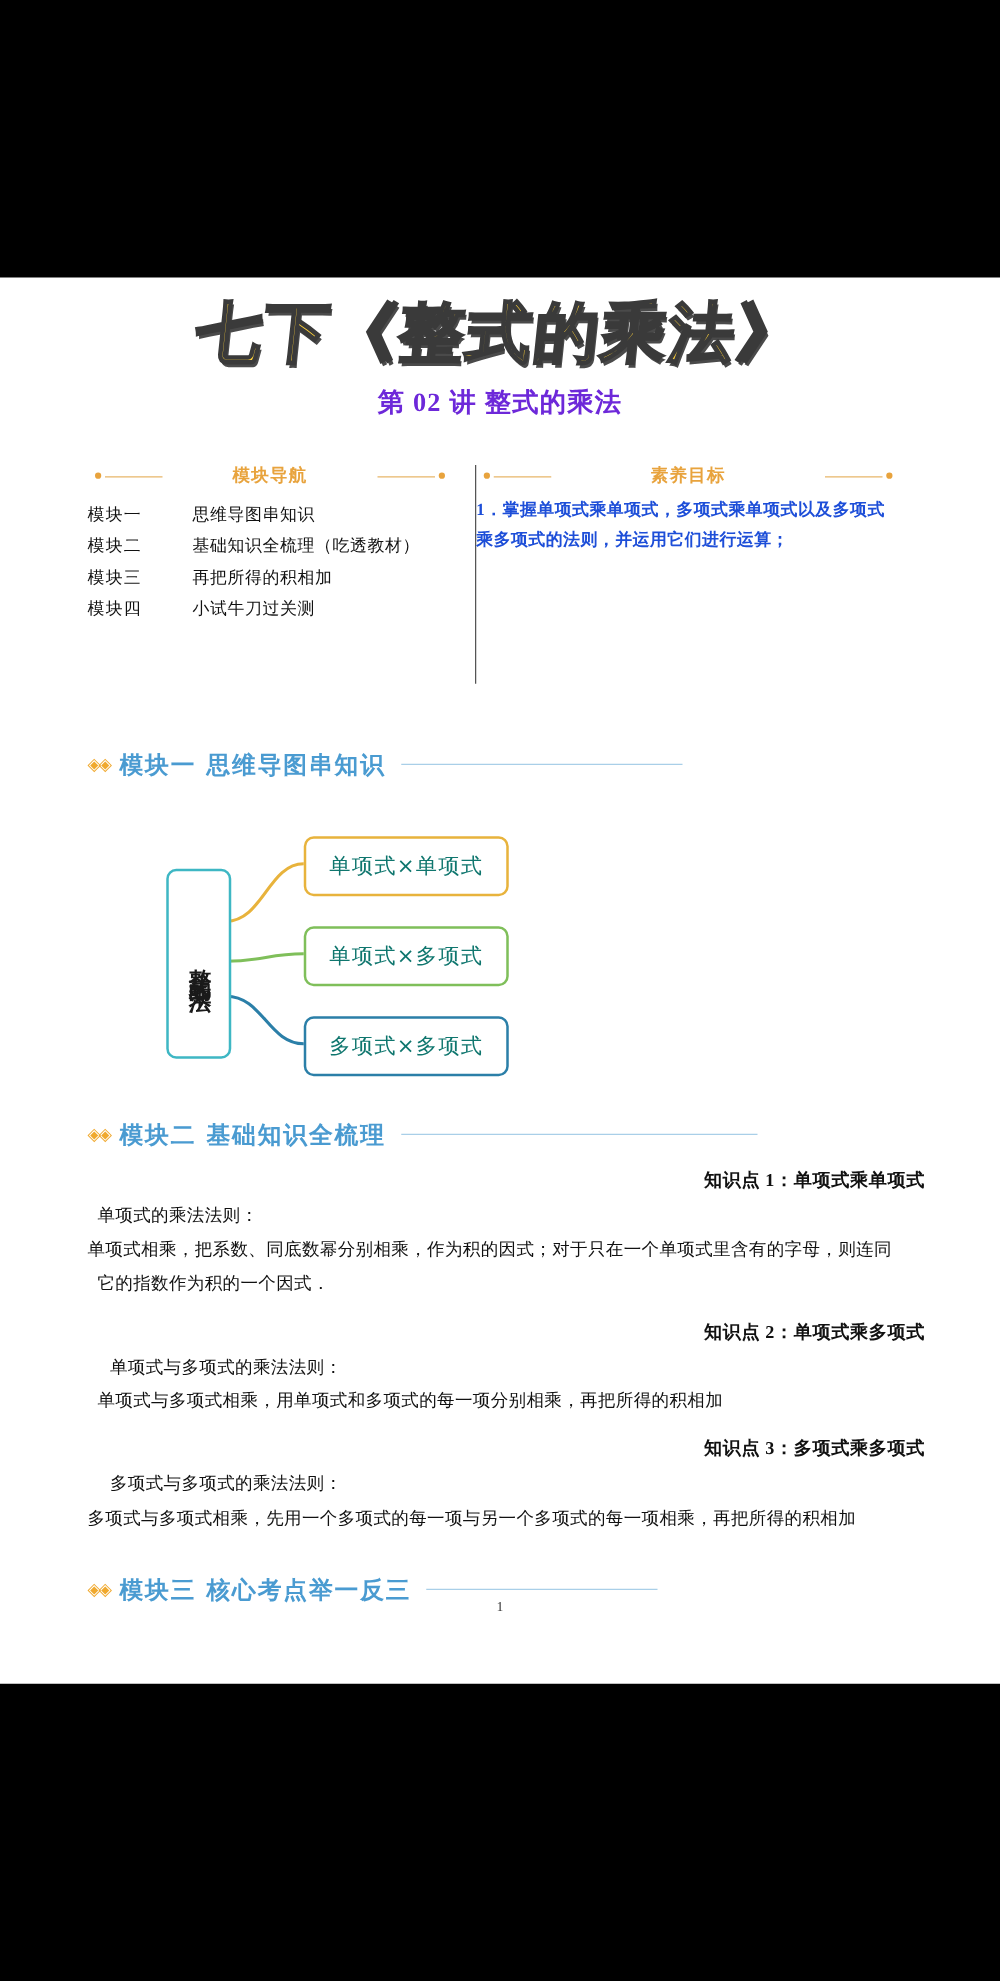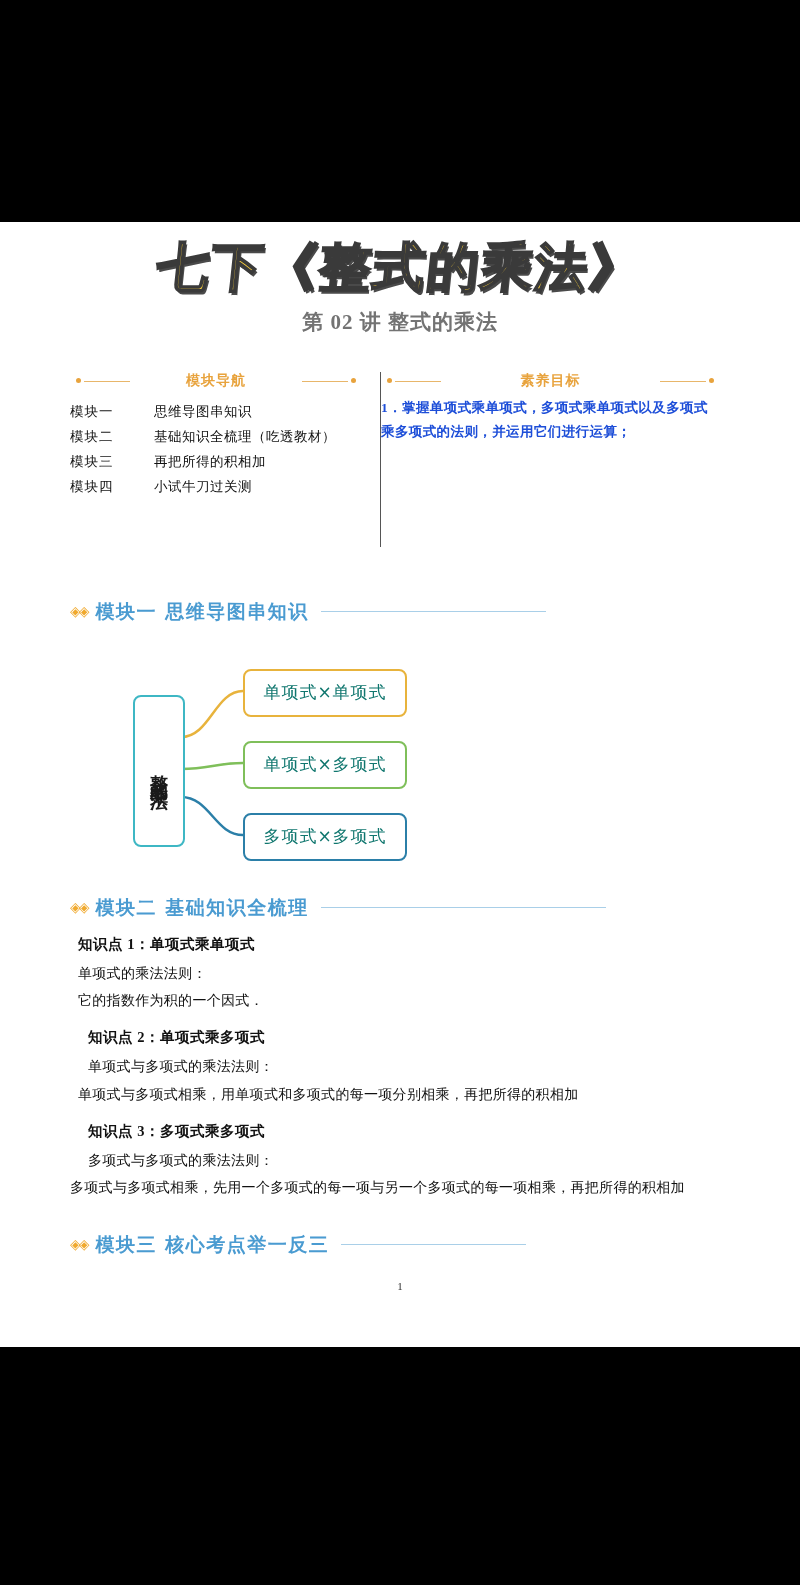--- a/index.html
+++ b/index.html
@@ -34,21 +34,21 @@
     -webkit-text-stroke: 2px #3a3a3a;
     text-shadow: 2px 3px 0 #4a4a4a;
     transform: skewX(-6deg);
     display: inline-block;
     line-height: 1.15;
   }
   .doc-subtitle {
     font-family: "Liberation Serif", serif;
     font-size: 21px;
     font-weight: bold;
-    color: #737373;
+    color: #6d28d9;
     margin-top: 10px;
     letter-spacing: 1px;
   }
 
   
   .info-row {
     display: flex;
     margin: 36px 48px 0 70px;
     position: relative;
   }
@@ -190,20 +190,21 @@
   .mm-svg { position: absolute; left: 0; top: 0; }
 
   
   .kp-title {
     font-family: "Liberation Serif", serif;
     font-weight: bold;
     font-size: 14.5px;
     color: #111;
     margin: 14px 0 6px 0;
     letter-spacing: 0.5px;
+    text-align: right;
   }
   .kp-body {
     font-family: "Liberation Serif", serif;
     font-size: 14px;
     color: #111;
     line-height: 1.95;
     letter-spacing: 0.3px;
   }
   .content-block { margin: 0 60px 0 70px; }
   .indent-1 { padding-left: 8px; }
@@ -301,20 +302,21 @@
 
   <div class="module-head mid">
     <span class="diamonds">◈◈</span>
     <span class="mh-text">模块二 基础知识全梳理</span>
     <span class="mh-line"></span>
   </div>
 
   <div class="content-block">
     <div class="kp-title indent-1">知识点 1：单项式乘单项式</div>
     <div class="kp-body indent-1">单项式的乘法法则：</div>
+    <div class="kp-body">单项式相乘，把系数、同底数幂分别相乘，作为积的因式；对于只在一个单项式里含有的字母，则连同</div>
     <div class="kp-body indent-1">它的指数作为积的一个因式．</div>
   </div>
 
   <div class="content-block">
     <div class="kp-title indent-2">知识点 2：单项式乘多项式</div>
     <div class="kp-body indent-2">单项式与多项式的乘法法则：</div>
     <div class="kp-body indent-1">单项式与多项式相乘，用单项式和多项式的每一项分别相乘，再把所得的积相加</div>
   </div>
 
   <div class="content-block">

